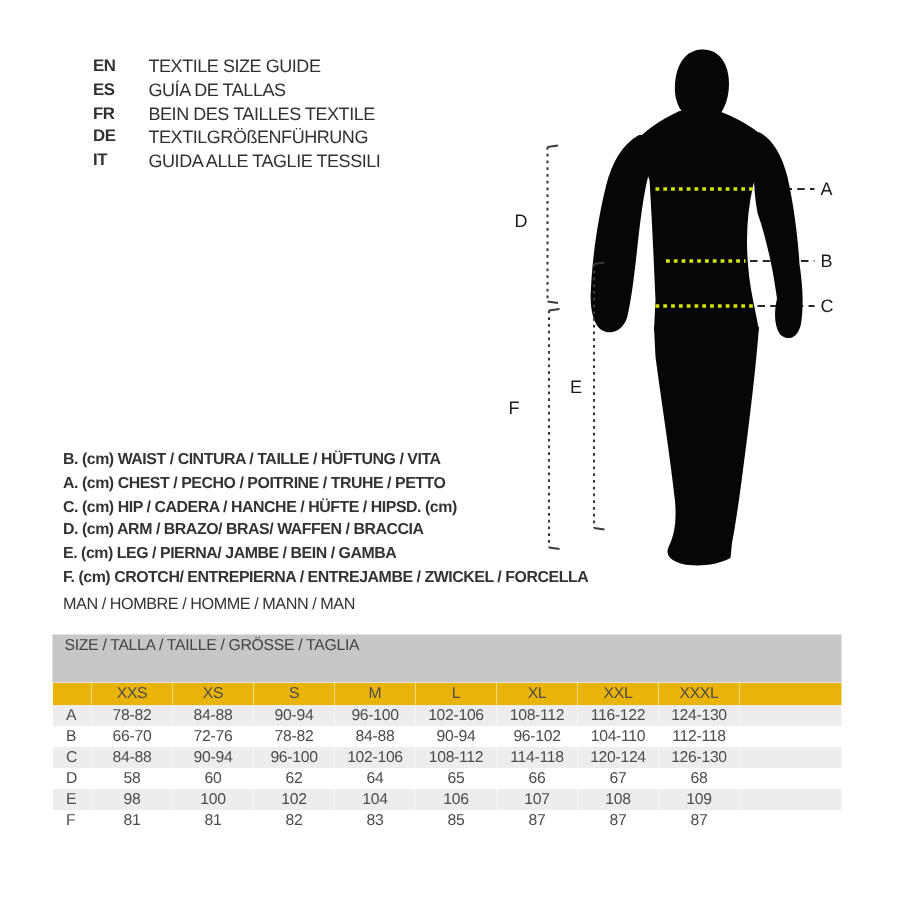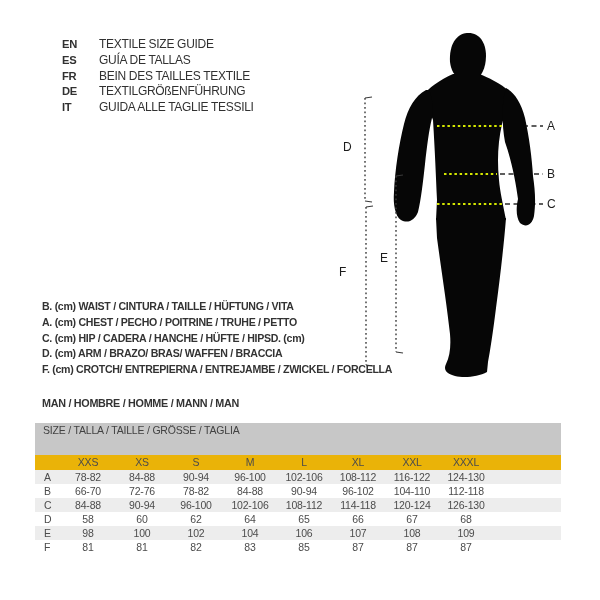--- a/index.html
+++ b/index.html
@@ -7,21 +7,21 @@
         font-family:"Liberation Sans", sans-serif;color:#333;}
   
   .lang-block{position:absolute;left:42px;top:37px;}
   .lang-row{display:flex;line-height:15.8px;padding-left:20px;}
   .lang-code{width:37px;font-size:11.2px;font-weight:700;letter-spacing:-0.3px;color:#313131;}
   .lang-label{font-size:12px;font-weight:400;letter-spacing:-0.3px;color:#313131;white-space:nowrap;}
   
   .measures{position:absolute;left:42px;top:299px;}
   .measure-line{font-size:10.6px;font-weight:700;letter-spacing:-0.3px;color:#333;
                 line-height:15.8px;white-space:nowrap;}
-  .man-line{position:absolute;left:42px;top:397px;font-size:10.8px;font-weight:700;
+  .man-line{position:absolute;left:42px;top:397px;font-size:10.8px;font-weight:400;
             letter-spacing:-0.3px;color:#333;white-space:nowrap;}
   
   .figure-svg{position:absolute;left:330px;top:20px;}
   .fig-label{font-size:12px;fill:#1c1c1c;font-family:"Liberation Sans",sans-serif;}
   .bdash{stroke:#2a2a2a;stroke-width:1.3;stroke-dasharray:5 3.5;fill:none;}
   .vdot{stroke:#3a3a3a;stroke-width:1.4;stroke-dasharray:1.8 2.7;fill:none;}
   .vtick{stroke:#3a3a3a;stroke-width:1.2;fill:none;}
   .ydot{stroke-width:2.2;stroke-dasharray:2.5 2.7;fill:none;}
   
   .table-wrap{position:absolute;left:35px;top:423px;width:526px;}
@@ -106,20 +106,21 @@
       <text class="fig-label" x="50" y="242">E</text>
       <text class="fig-label" x="9" y="256">F</text>
     </g>
   </svg>
 
   <div class="measures">
     <div class="measure-line">B. (cm) WAIST / CINTURA / TAILLE / HÜFTUNG / VITA</div>
     <div class="measure-line">A. (cm) CHEST / PECHO / POITRINE / TRUHE / PETTO</div>
     <div class="measure-line">C. (cm) HIP / CADERA / HANCHE / HÜFTE / HIPSD. (cm)</div>
     <div class="measure-line">D. (cm) ARM / BRAZO/ BRAS/ WAFFEN / BRACCIA</div>
+    <div class="measure-line">E. (cm) LEG / PIERNA/ JAMBE / BEIN / GAMBA</div>
     <div class="measure-line">F. (cm) CROTCH/ ENTREPIERNA / ENTREJAMBE / ZWICKEL / FORCELLA</div>
   </div>
 
   <div class="man-line">MAN / HOMBRE / HOMME / MANN / MAN</div>
 
   <div class="table-wrap">
     <div class="table-band">SIZE / TALLA / TAILLE / GRÖSSE / TAGLIA</div>
     <table class="sizes">
       <colgroup>
         <col class="col-label">

